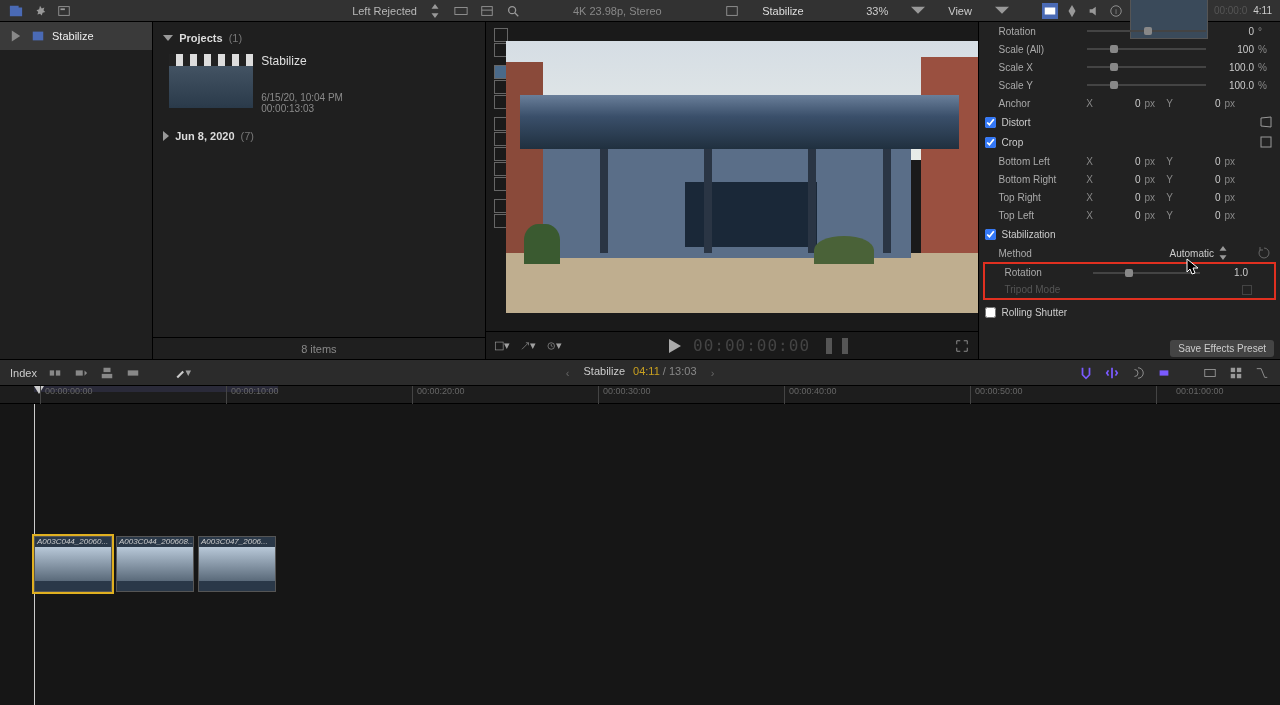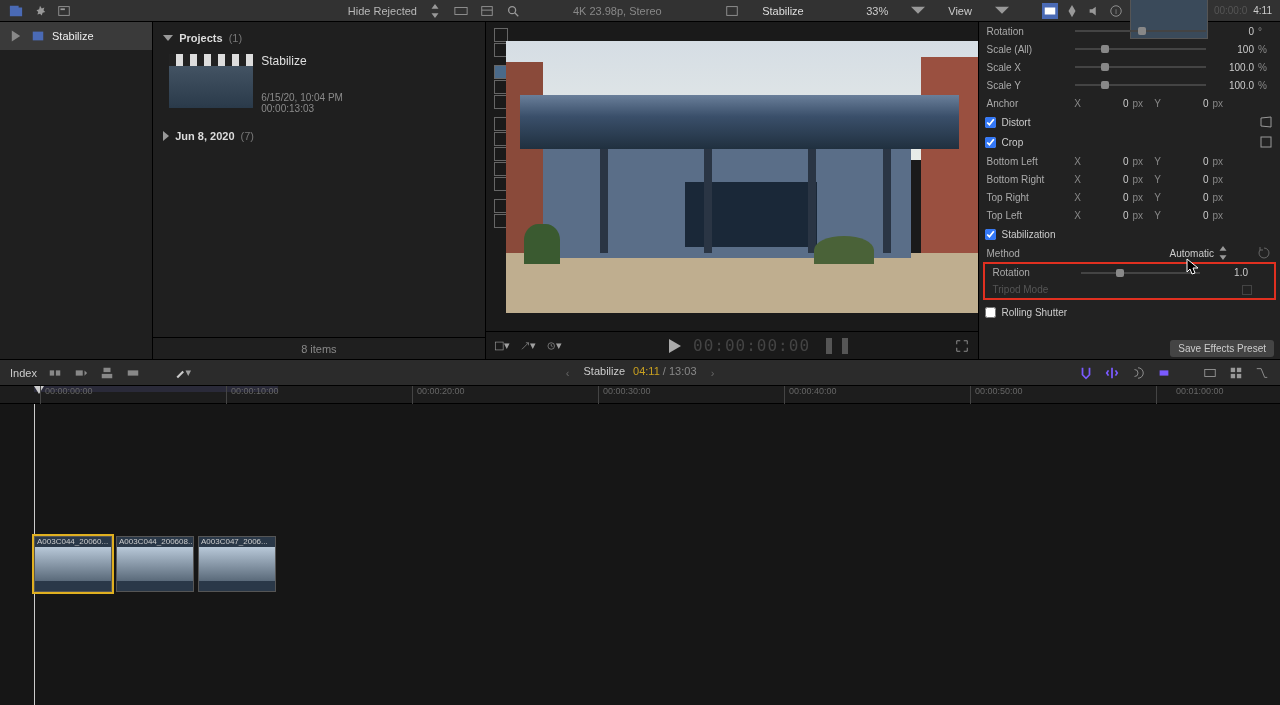--- a/index.html
+++ b/index.html
@@ -58,21 +58,21 @@
 .hatch-blue { background:#4a6a8a;}
 
 .viewer-foot { height: 28px; display:flex; align-items:center; padding:0 8px; border-top:1px solid #000; gap: 10px;}
 .viewer-foot .spacer { flex:1; }
 .timecode-big { font-family: "SF Mono", monospace; font-size: 16px; color:#444; letter-spacing: 1px;}
 .play-btn svg { width:14px; height:14px; fill:#aaa;}
 
 
 .inspector { width: 304px; background: #222; border-left:1px solid #000; display:flex; flex-direction:column; font-size:10px;}
 .insp-body { flex:1; overflow:hidden;}
-.insp-row { display:flex; align-items:center; height:18px; padding:0 8px; gap:4px;}
+.insp-row { display:flex; align-items:center; height:18px; padding:0 8px; gap:4px;margin-left:12px;}
 .insp-row .lbl { width:80px; color:#aaa; }
 .insp-row .slider { flex:1; height:2px; background:#444; position:relative; margin:0 4px;}
 .insp-row .slider .thumb { position:absolute; top:-3px; width:8px; height:8px; background:#888; border-radius:2px; }
 .insp-row .val { width:40px; text-align:right; color:#ccc;}
 .insp-row .unit { width:14px; color:#888;}
 .insp-row .xy { width:14px; text-align:center; color:#888;}
 .section-row { display:flex; align-items:center; height:20px; padding:0 6px; gap:6px; color:#ccc;}
 .section-row input[type=checkbox]{ accent-color:#3478f6; width:11px; height:11px;}
 .section-row .spacer { flex:1;}
 .highlight-box { border:2px solid #e03020; margin: 0 4px 2px 4px; padding:0;}
@@ -90,21 +90,21 @@
 
 
 .ruler { height:18px; background:#1d1d1d; border-bottom:1px solid #000; position:relative; font-size:9px; color:#666;}
 .ruler-tick { position:absolute; top:0; height:18px; border-left:1px solid #444; padding-left:4px;}
 .ruler .band { position:absolute; top:0; height:6px; background:#4a4a7a; opacity:.3;}
 .playhead-ruler { position:absolute; top:0; left:34px; width:0;height:0; border-left:5px solid transparent; border-right:5px solid transparent; border-top:8px solid #ccc;}
 
 
 .timeline { height:305px; background:#161616; position:relative;}
 .playhead-line { position:absolute; top:0; left:34px; width:1px; height:100%; background:#ccc;}
-.clips { position:absolute; top:132px; left:34px; display:flex; gap:4px;}
+.clips { position:absolute; top:132px; left:34px; display:flex; gap:4px;font-style:italic;}
 .clip { width:78px; height:56px; background:#3a4a5a; border:1px solid #555; display:flex; flex-direction:column; position:relative;}
 .clip.selected { outline:2px solid #e0b020;}
 .clip-label{ position:absolute; top:0; left:0; right:0; height:10px; background:#2a3848; color:#ccc; font-size:8px; padding:0 2px; overflow:hidden; white-space:nowrap;}
 .clip-body { flex:1; margin-top:10px; background:linear-gradient(180deg,#b8c8d8,#5a6a7a);}
 .clip-audio { height:10px; background:#2a3848;}
 .svg-icon { width:14px; height:14px; fill:#999; }
 
 </style>
 </head>
 <body>
@@ -123,21 +123,21 @@
         </svg>
       </span>
     <span class="icon-btn">
         <svg viewBox="0 0 16 16">
           <rect x="2" y="3" width="12" height="10" fill="none" stroke="#999"></rect>
           <rect x="4" y="5" width="5" height="2" fill="#999"></rect>
         </svg>
       </span>
   </div>
   <div class="tb-center">
-    <span>Hide Rejected</span>
+    <span>Left Rejected</span>
     <span class="icon-btn">
         <svg viewBox="0 0 8 12">
           <path d="M4 0l3 4H1zM4 12l3-4H1z" fill="#999"></path>
         </svg>
       </span>
     <span class="icon-btn">
         <svg viewBox="0 0 16 16">
           <rect x="1" y="4" width="14" height="8" fill="none" stroke="#999"></rect>
         </svg>
       </span>

